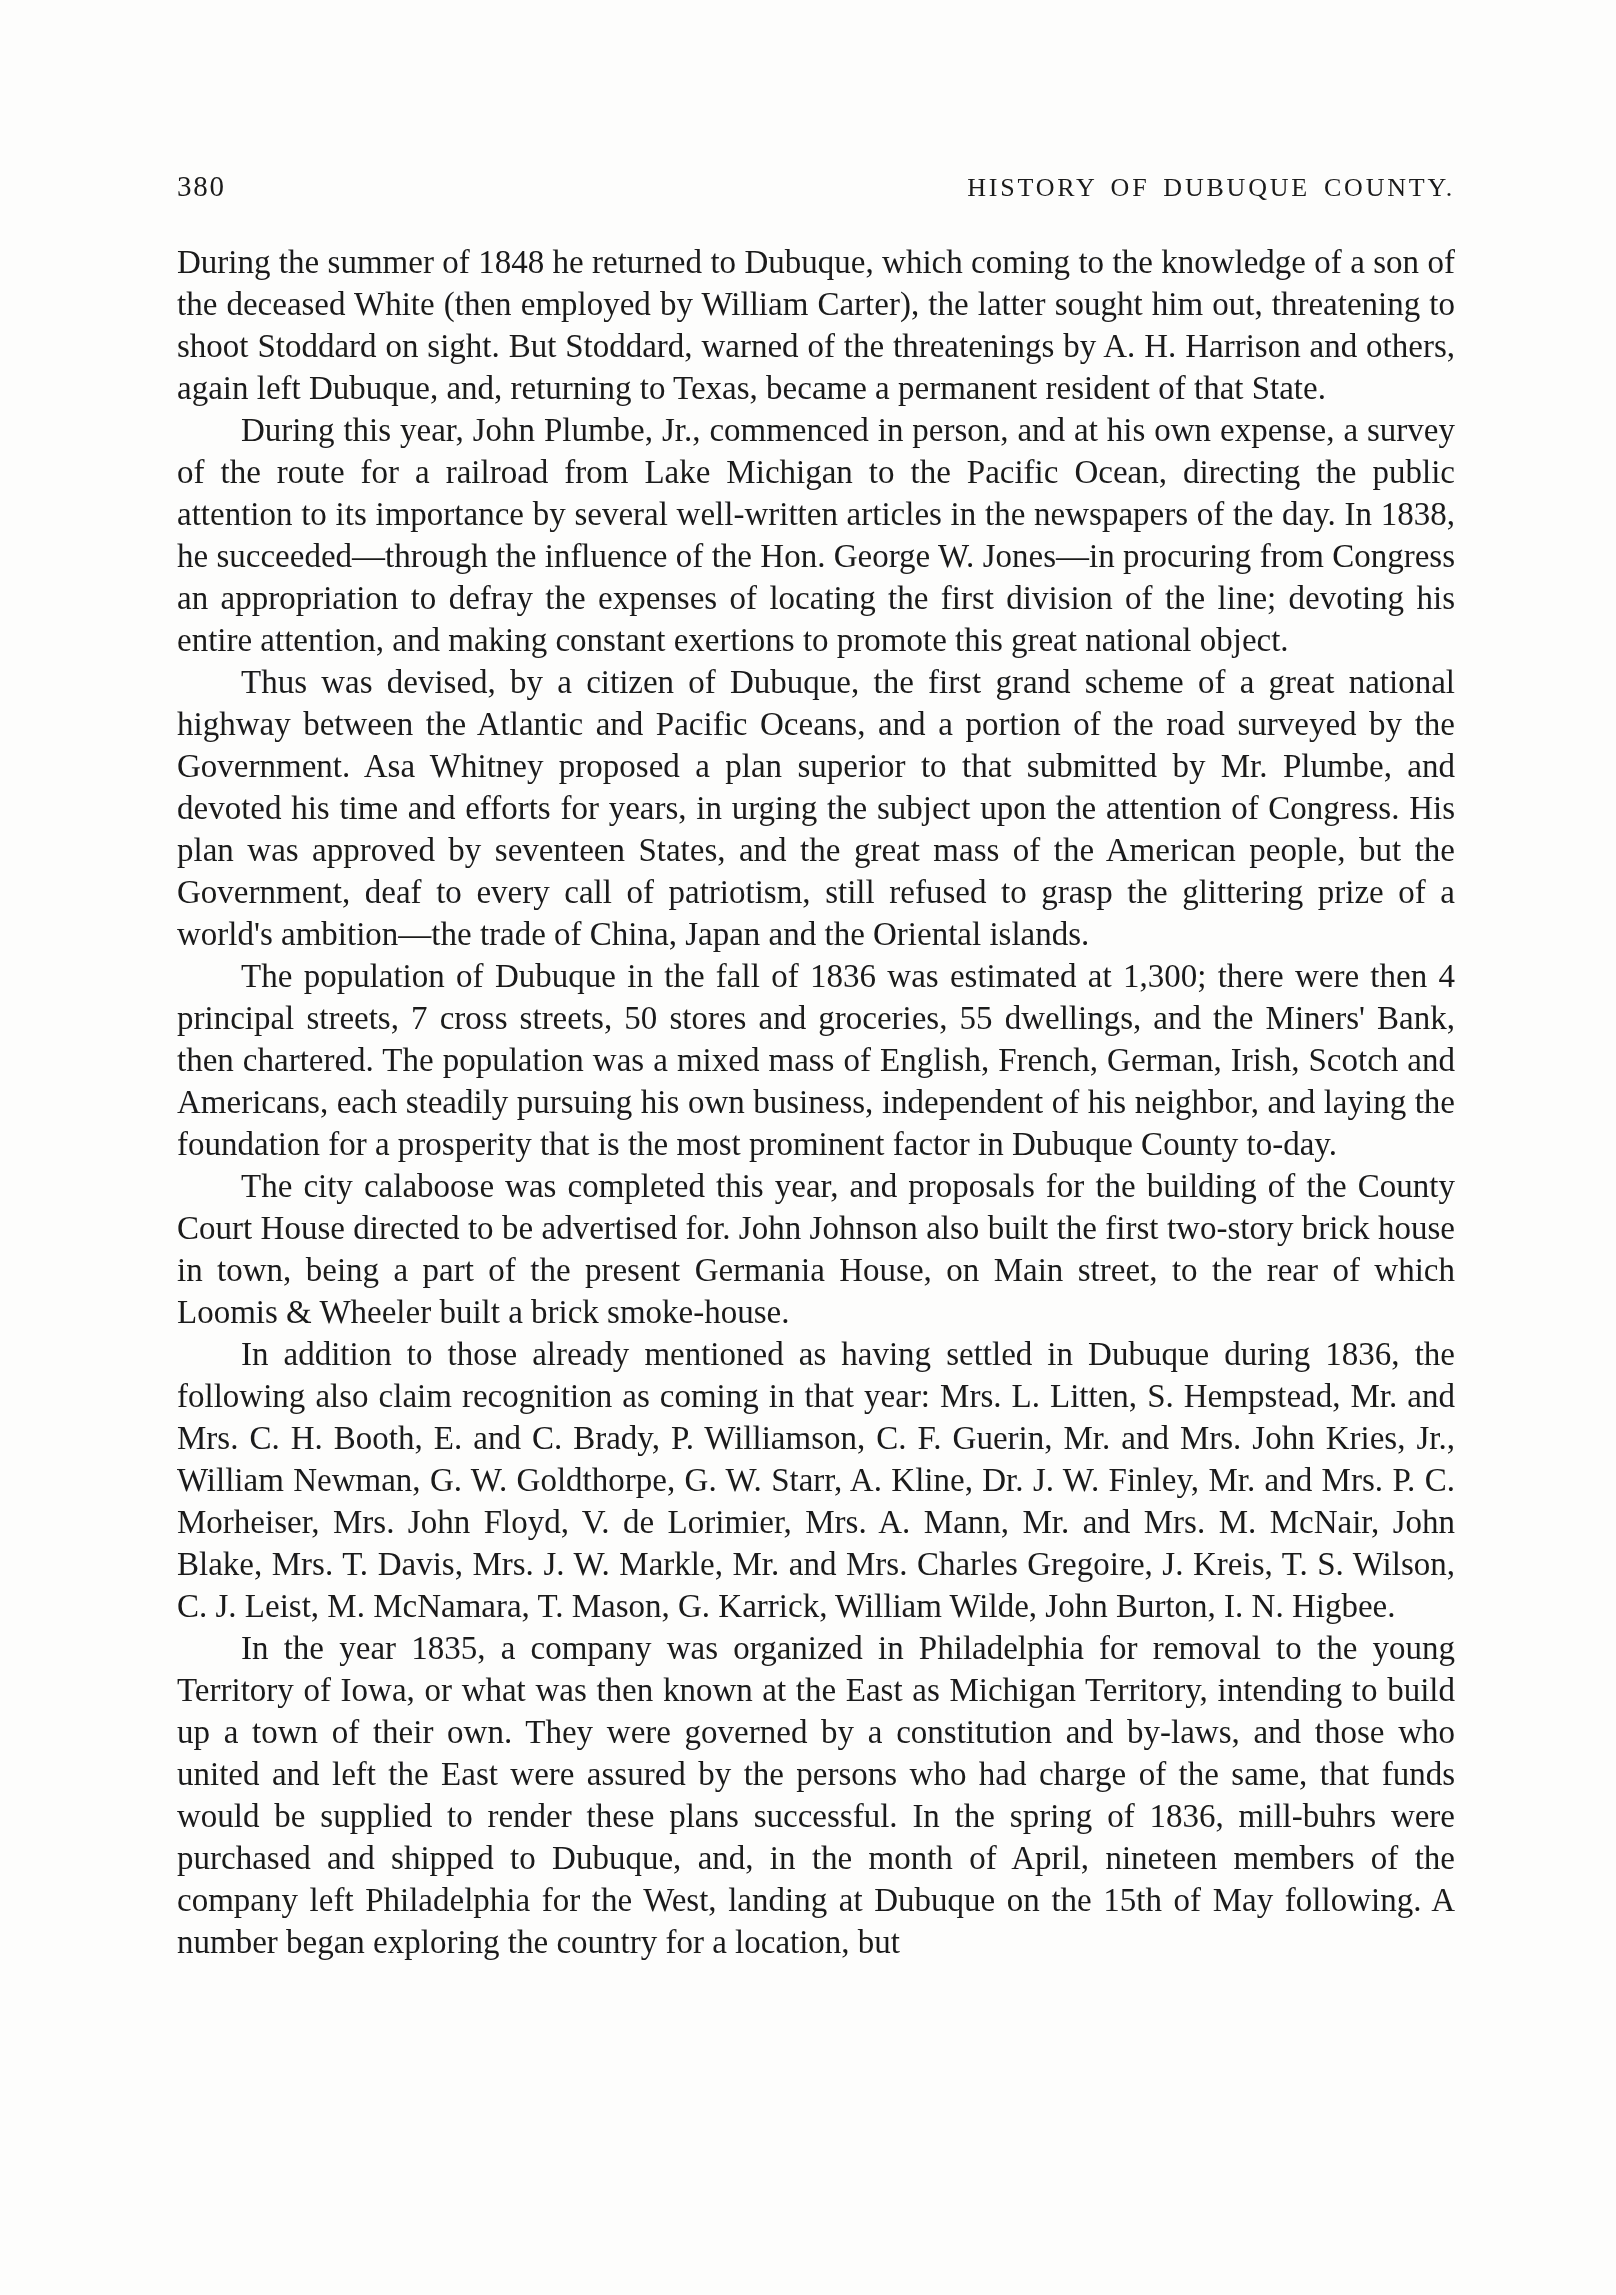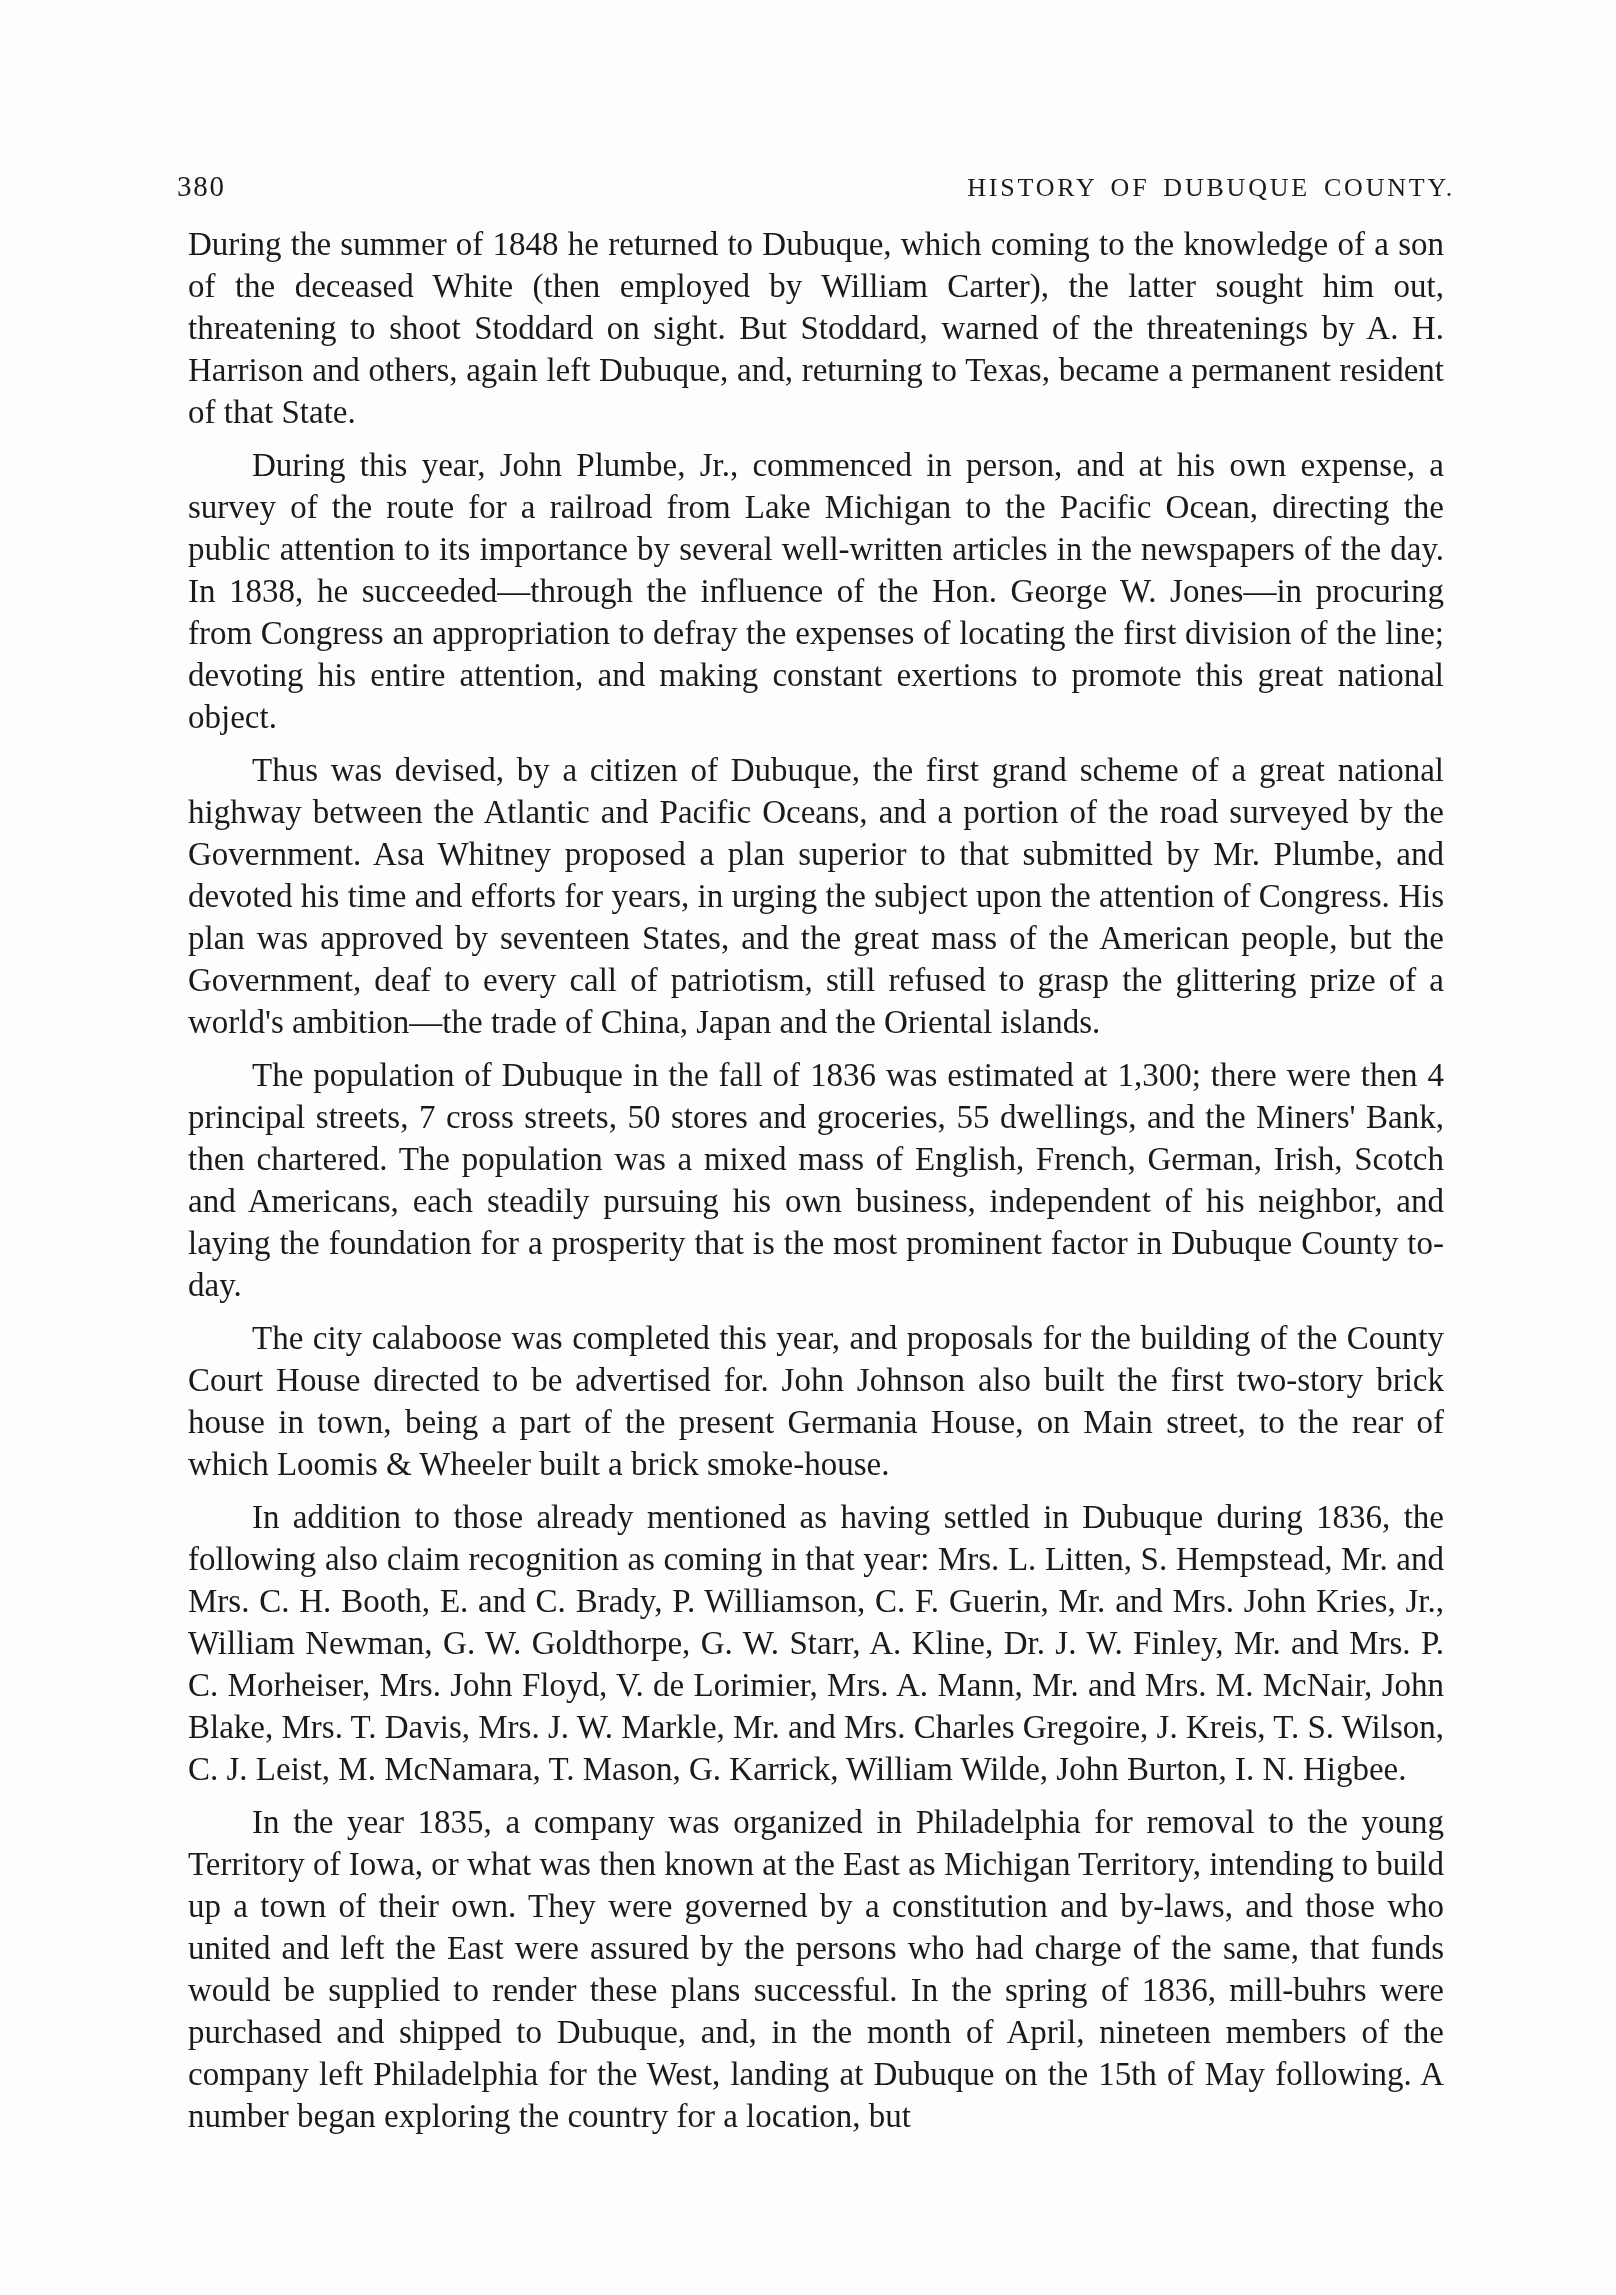--- a/index.html
+++ b/index.html
@@ -13,21 +13,21 @@
     height: 2494px;
     background: #fdfdfc;
     box-sizing: border-box;
     padding: 170px 161px 0 177px;
     font-family: "Liberation Serif", "DejaVu Serif", serif;
     color: #1b1b1b;
   }
   .running-head {
     position: relative;
     height: 37px;
-    margin-bottom: 16px;
+    margin-bottom: 34px;
   }
   .page-number {
     position: absolute;
     left: 0;
     top: 0;
     font-size: 29px;
     letter-spacing: 1.8px;
   }
   .head-title {
     position: absolute;
@@ -39,21 +39,21 @@
     letter-spacing: 2.8px;
     word-spacing: 4.6px;
   }
   .body-text {
     font-size: 33px;
     line-height: 42px;
     text-align: justify;
     text-justify: inter-word;
   }
   .body-text p {
-    margin: 11px;
+    margin: 0;
     text-indent: 64px;
   }
   .body-text p.continuation {
     text-indent: 0;
   }
 </style>
 </head>
 <body>
 
 <div class="page">

